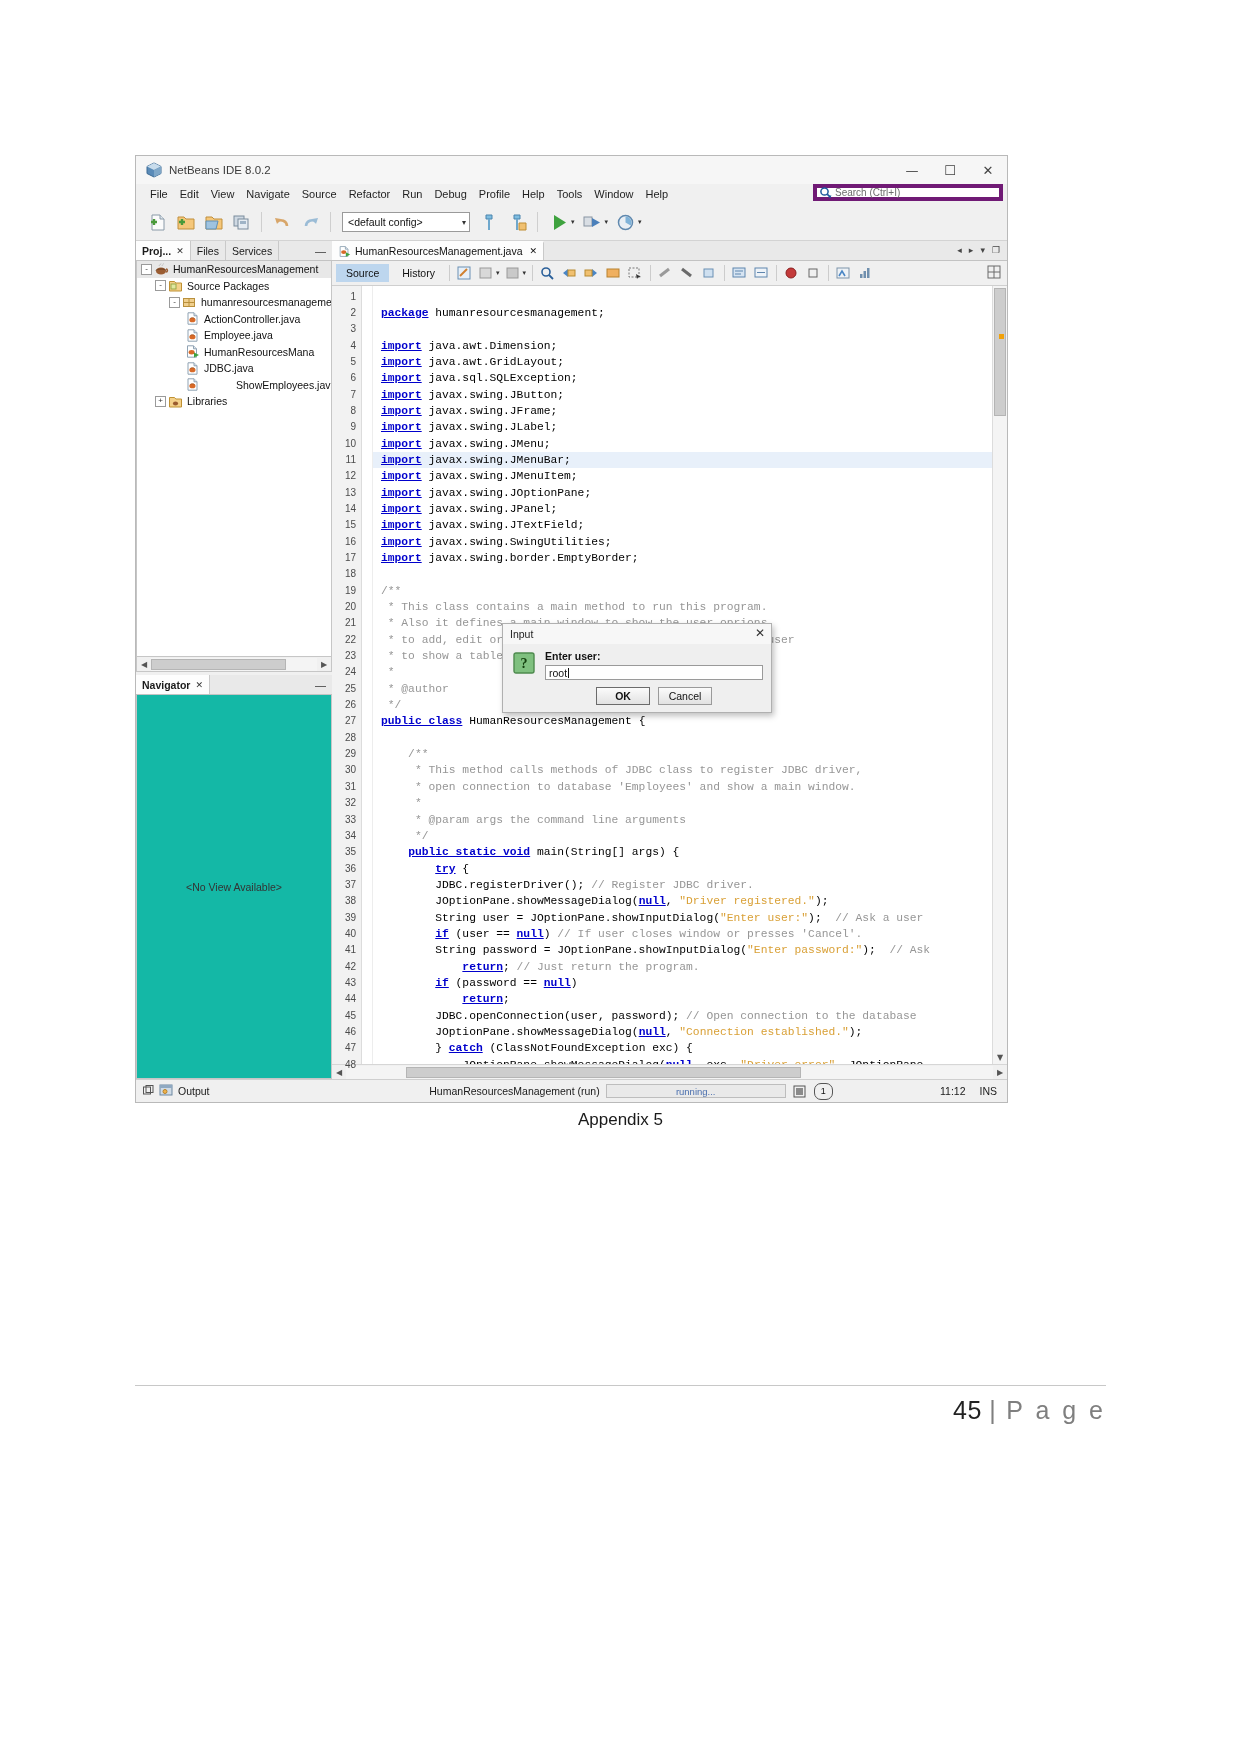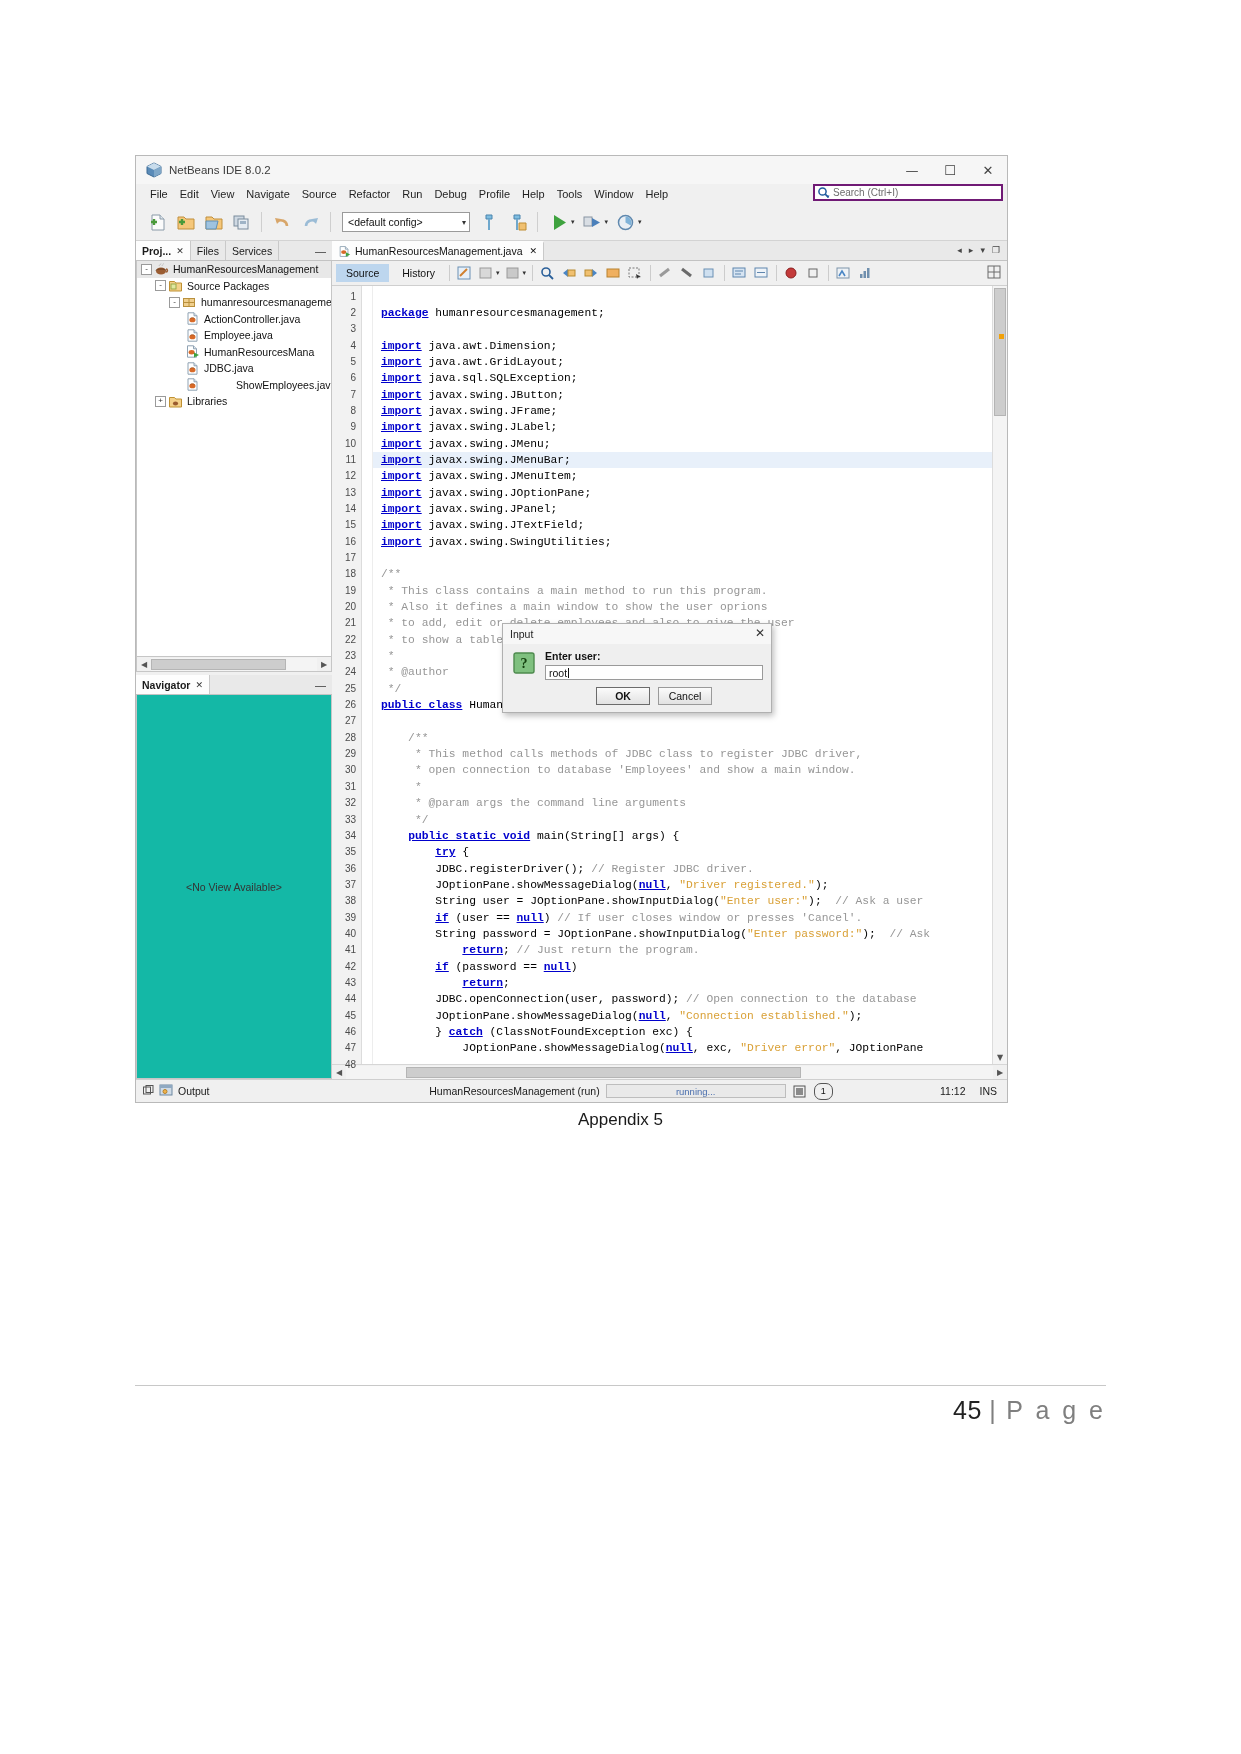--- a/index.html
+++ b/index.html
@@ -13,21 +13,21 @@
 
   .titlebar{height:28px;display:flex;align-items:center;background:#f6f6f6;flex:0 0 auto;position:relative;}
   .tb-icon{width:16px;height:16px;margin:0 7px 0 10px;flex:0 0 auto;}
   .tb-title{font-size:11.5px;color:#3b3b3b;}
   .wbtns{position:absolute;right:0;top:0;height:28px;display:flex;}
   .wbtn{width:38px;height:28px;display:flex;align-items:center;justify-content:center;
         font-size:13px;color:#444;font-family:"DejaVu Sans",sans-serif;}
 
   .menubar{height:20px;display:flex;align-items:center;padding-left:8px;flex:0 0 auto;position:relative;background:#f0f0f0;}
   .menubar .mi{font-size:11px;color:#1f1f1f;padding:1px 6px;white-space:nowrap;}
-  .searchbox{position:absolute;right:4px;top:0px;width:190px;height:17px;background:#fff;border:2px solid #701a75;
+  .searchbox{position:absolute;right:4px;top:0px;width:190px;height:17px;background:#fff;border:4px solid #701a75;
              display:flex;align-items:center;box-sizing:border-box;}
   .searchbox .sicon{width:15px;height:15px;margin-left:1px;display:flex;align-items:center;justify-content:center;}
   .searchbox .sph{font-size:10px;color:#6d6d6d;margin-left:2px;}
 
   .toolbar{height:36px;display:flex;align-items:center;background:#f0f0f0;border-bottom:1px solid #d3d3d3;
            padding-left:8px;flex:0 0 auto;gap:2px;}
   .tbtn{width:26px;height:26px;display:flex;align-items:center;justify-content:center;border-radius:2px;}
   .tsep{width:1px;height:20px;background:#cfcfcf;margin:0 5px;}
   .cfgsel{width:128px;height:20px;background:#fff;border:1px solid #9a9a9a;display:flex;align-items:center;
           justify-content:space-between;padding:0 3px 0 5px;box-sizing:border-box;margin:0 4px;}
@@ -618,20 +618,21 @@
               <div class="cl"><span class="kw">import</span><span> javax.swing.JButton;</span></div>
               <div class="cl"><span class="kw">import</span><span> javax.swing.JFrame;</span></div>
               <div class="cl"><span class="kw">import</span><span> javax.swing.JLabel;</span></div>
               <div class="cl"><span class="kw">import</span><span> javax.swing.JMenu;</span></div>
               <div class="cl hl"><span class="kw">import</span><span> javax.swing.JMenuBar;</span></div>
               <div class="cl"><span class="kw">import</span><span> javax.swing.JMenuItem;</span></div>
               <div class="cl"><span class="kw">import</span><span> javax.swing.JOptionPane;</span></div>
               <div class="cl"><span class="kw">import</span><span> javax.swing.JPanel;</span></div>
               <div class="cl"><span class="kw">import</span><span> javax.swing.JTextField;</span></div>
               <div class="cl"><span class="kw">import</span><span> javax.swing.SwingUtilities;</span></div>
+              <div class="cl"><span class="kw">import</span><span> javax.swing.border.EmptyBorder;</span></div>
               <div class="cl">&nbsp;</div>
               <div class="cl"><span class="cm">/**</span></div>
               <div class="cl"><span class="cm"> * This class contains a main method to run this program.</span></div>
               <div class="cl"><span class="cm"> * Also it defines a main window to show the user oprions</span></div>
               <div class="cl"><span class="cm"> * to add, edit or delete employees and also to give the user</span></div>
               <div class="cl"><span class="cm"> * to show a table of employees or exit the programe.</span></div>
               <div class="cl"><span class="cm"> *</span></div>
               <div class="cl"><span class="cm"> * @author</span></div>
               <div class="cl"><span class="cm"> */</span></div>
               <div class="cl"><span class="kw">public class</span><span> Hu</span><span>manResourcesManagement {</span></div>

